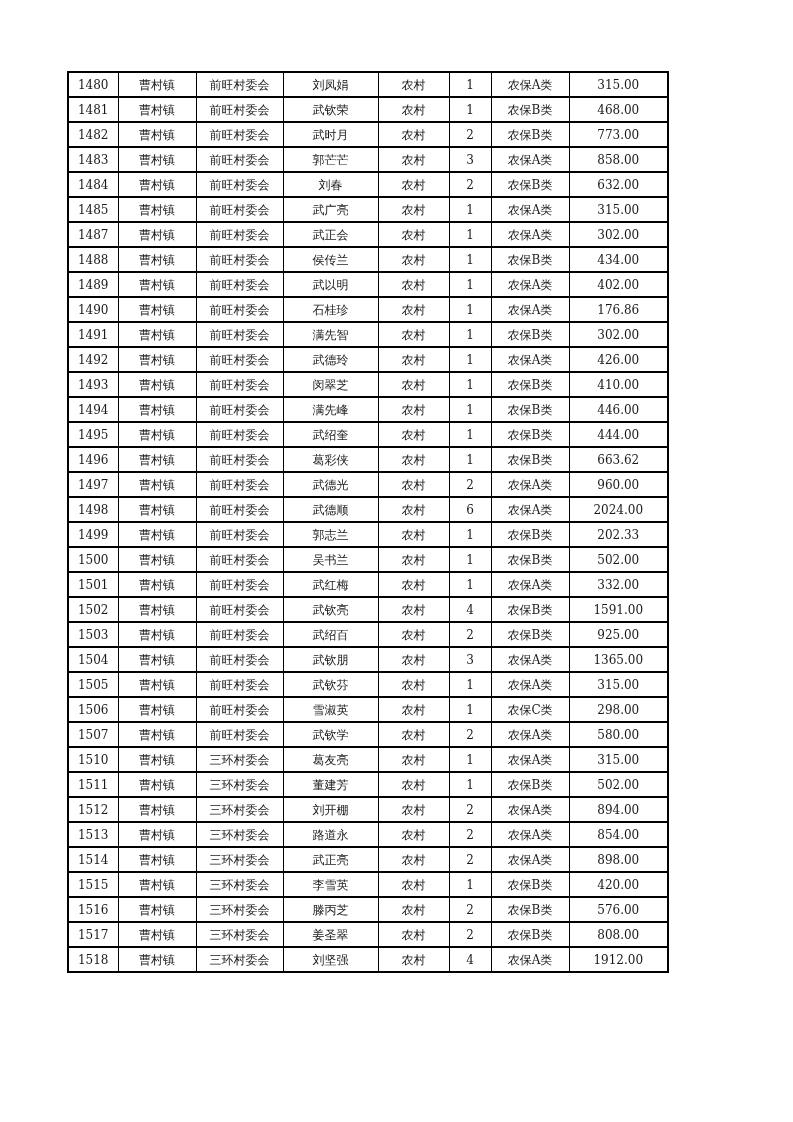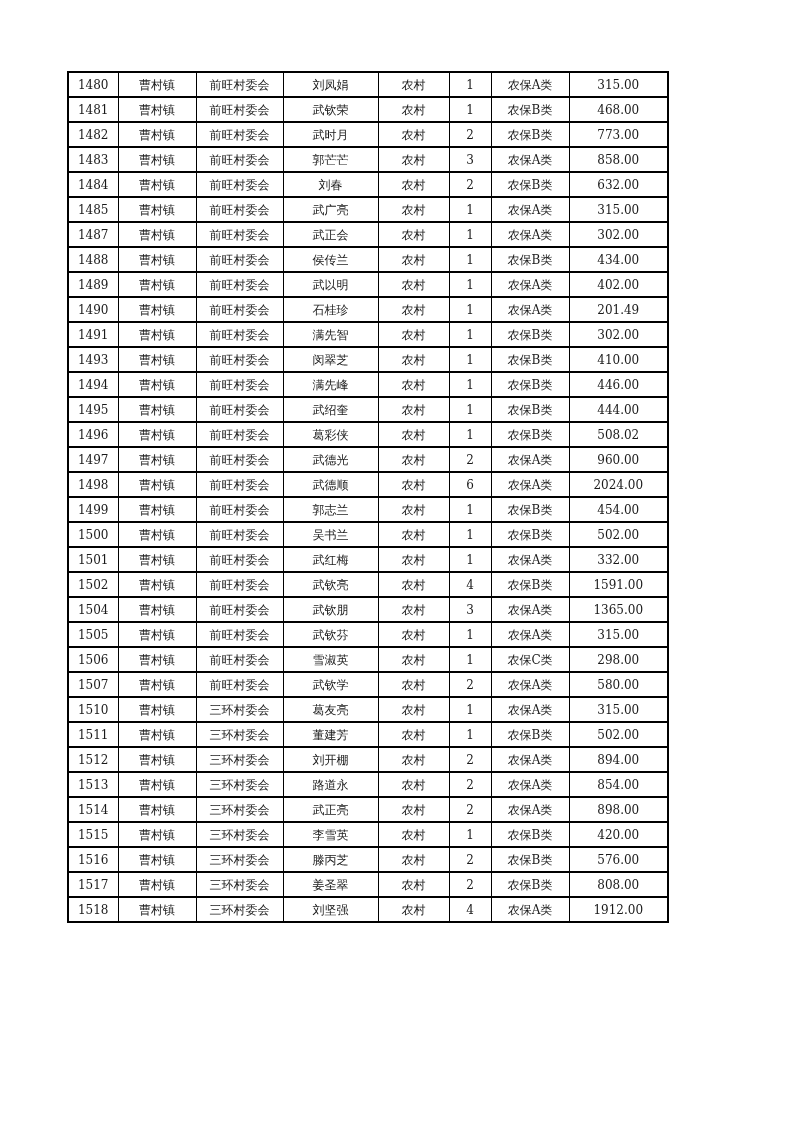--- a/index.html
+++ b/index.html
@@ -149,33 +149,43 @@
           <td>402.00</td>
         </tr>
         <tr>
           <td>1490</td>
           <td>曹村镇</td>
           <td>前旺村委会</td>
           <td>石桂珍</td>
           <td>农村</td>
           <td>1</td>
           <td>农保A类</td>
-          <td>201.49</td>
+          <td>176.86</td>
         </tr>
         <tr>
           <td>1491</td>
           <td>曹村镇</td>
           <td>前旺村委会</td>
           <td>满先智</td>
           <td>农村</td>
           <td>1</td>
           <td>农保B类</td>
           <td>302.00</td>
         </tr>
         <tr>
+          <td>1492</td>
+          <td>曹村镇</td>
+          <td>前旺村委会</td>
+          <td>武德玲</td>
+          <td>农村</td>
+          <td>1</td>
+          <td>农保A类</td>
+          <td>426.00</td>
+        </tr>
+        <tr>
           <td>1493</td>
           <td>曹村镇</td>
           <td>前旺村委会</td>
           <td>闵翠芝</td>
           <td>农村</td>
           <td>1</td>
           <td>农保B类</td>
           <td>410.00</td>
         </tr>
         <tr>
@@ -199,21 +209,21 @@
           <td>444.00</td>
         </tr>
         <tr>
           <td>1496</td>
           <td>曹村镇</td>
           <td>前旺村委会</td>
           <td>葛彩侠</td>
           <td>农村</td>
           <td>1</td>
           <td>农保B类</td>
-          <td>508.02</td>
+          <td>663.62</td>
         </tr>
         <tr>
           <td>1497</td>
           <td>曹村镇</td>
           <td>前旺村委会</td>
           <td>武德光</td>
           <td>农村</td>
           <td>2</td>
           <td>农保A类</td>
           <td>960.00</td>
@@ -229,21 +239,21 @@
           <td>2024.00</td>
         </tr>
         <tr>
           <td>1499</td>
           <td>曹村镇</td>
           <td>前旺村委会</td>
           <td>郭志兰</td>
           <td>农村</td>
           <td>1</td>
           <td>农保B类</td>
-          <td>454.00</td>
+          <td>202.33</td>
         </tr>
         <tr>
           <td>1500</td>
           <td>曹村镇</td>
           <td>前旺村委会</td>
           <td>吴书兰</td>
           <td>农村</td>
           <td>1</td>
           <td>农保B类</td>
           <td>502.00</td>
@@ -260,20 +270,30 @@
         </tr>
         <tr>
           <td>1502</td>
           <td>曹村镇</td>
           <td>前旺村委会</td>
           <td>武钦亮</td>
           <td>农村</td>
           <td>4</td>
           <td>农保B类</td>
           <td>1591.00</td>
+        </tr>
+        <tr>
+          <td>1503</td>
+          <td>曹村镇</td>
+          <td>前旺村委会</td>
+          <td>武绍百</td>
+          <td>农村</td>
+          <td>2</td>
+          <td>农保B类</td>
+          <td>925.00</td>
         </tr>
         <tr>
           <td>1504</td>
           <td>曹村镇</td>
           <td>前旺村委会</td>
           <td>武钦朋</td>
           <td>农村</td>
           <td>3</td>
           <td>农保A类</td>
           <td>1365.00</td>

